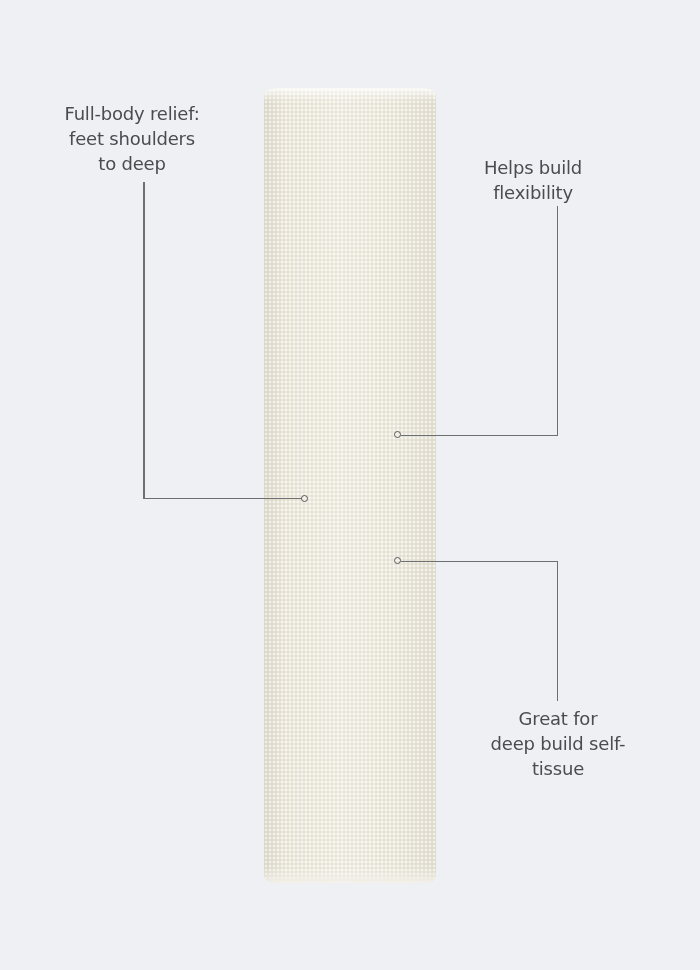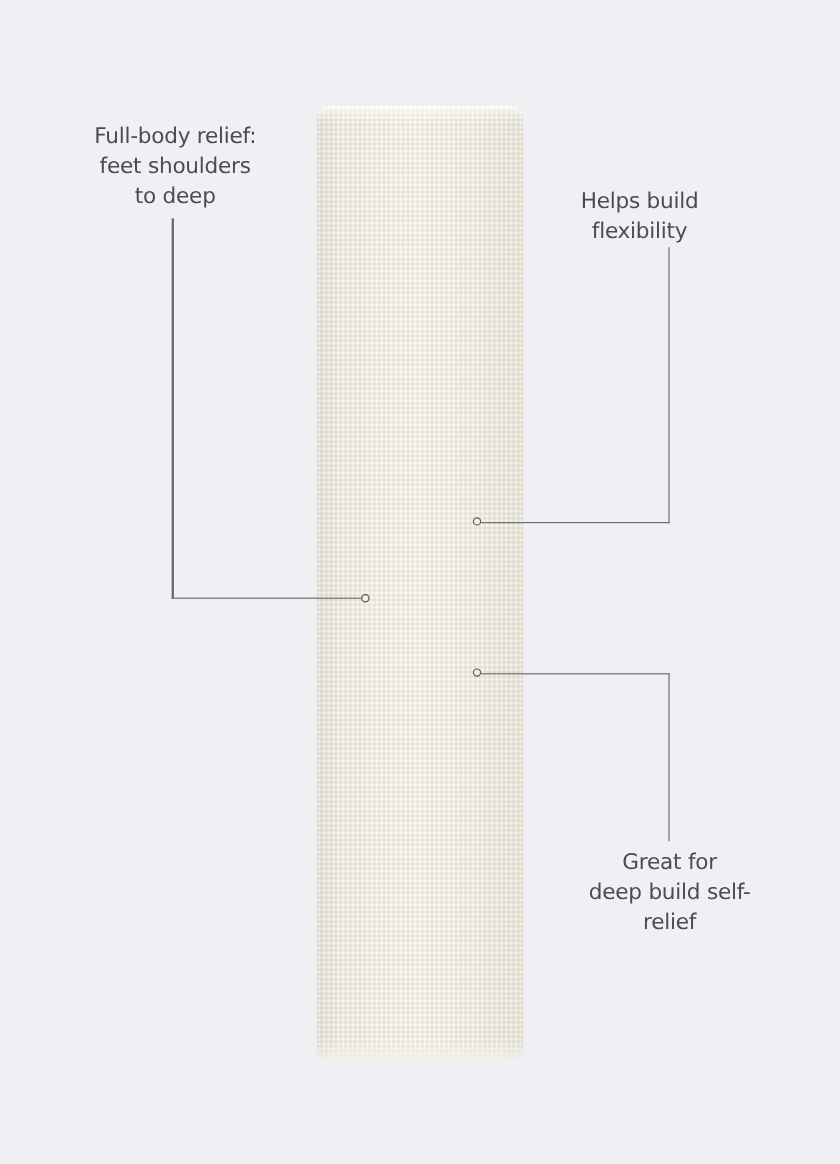--- a/index.html
+++ b/index.html
@@ -68,37 +68,37 @@
     }
   </style>
 </head>
 <body>
 
 <div class="roller">
   <div class="roller-top"></div>
   <div class="roller-bottom"></div>
 </div>
 
-<div class="callout" style="left:60px; top:101px; width:172px;">
+<div class="callout" style="left:46px; top:101px; width:172px;">
   <span>Full-body relief:</span>
   <span>feet shoulders</span>
   <span>to deep</span>
 </div>
 <div class="line" style="left:143px; top:182px; width:1.5px; height:317px;"></div>
 <div class="line" style="left:143px; top:497.5px; width:159px; height:1.5px;"></div>
 <div class="dot" style="left:300.5px; top:494.5px;"></div>
 
 <div class="callout" style="left:462px; top:155px; width:142px;">
   <span>Helps build</span>
   <span>flexibility</span>
 </div>
 <div class="line" style="left:556.5px; top:206px; width:1.5px; height:230px;"></div>
 <div class="line" style="left:401px; top:434.5px; width:157px; height:1.5px;"></div>
 <div class="dot" style="left:394px; top:431px;"></div>
 
 <div class="callout" style="left:470px; top:706px; width:176px;text-align:center;">
   <span>Great for</span>
   <span>deep build self-</span>
-  <span>relief</span>
+  <span>tissue</span>
 </div>
 <div class="dot" style="left:394px; top:557px;"></div>
 <div class="line" style="left:401px; top:560.5px; width:157px; height:1.5px;"></div>
 <div class="line" style="left:556.5px; top:560.5px; width:1.5px; height:140px;"></div>
 
 </body></html>

